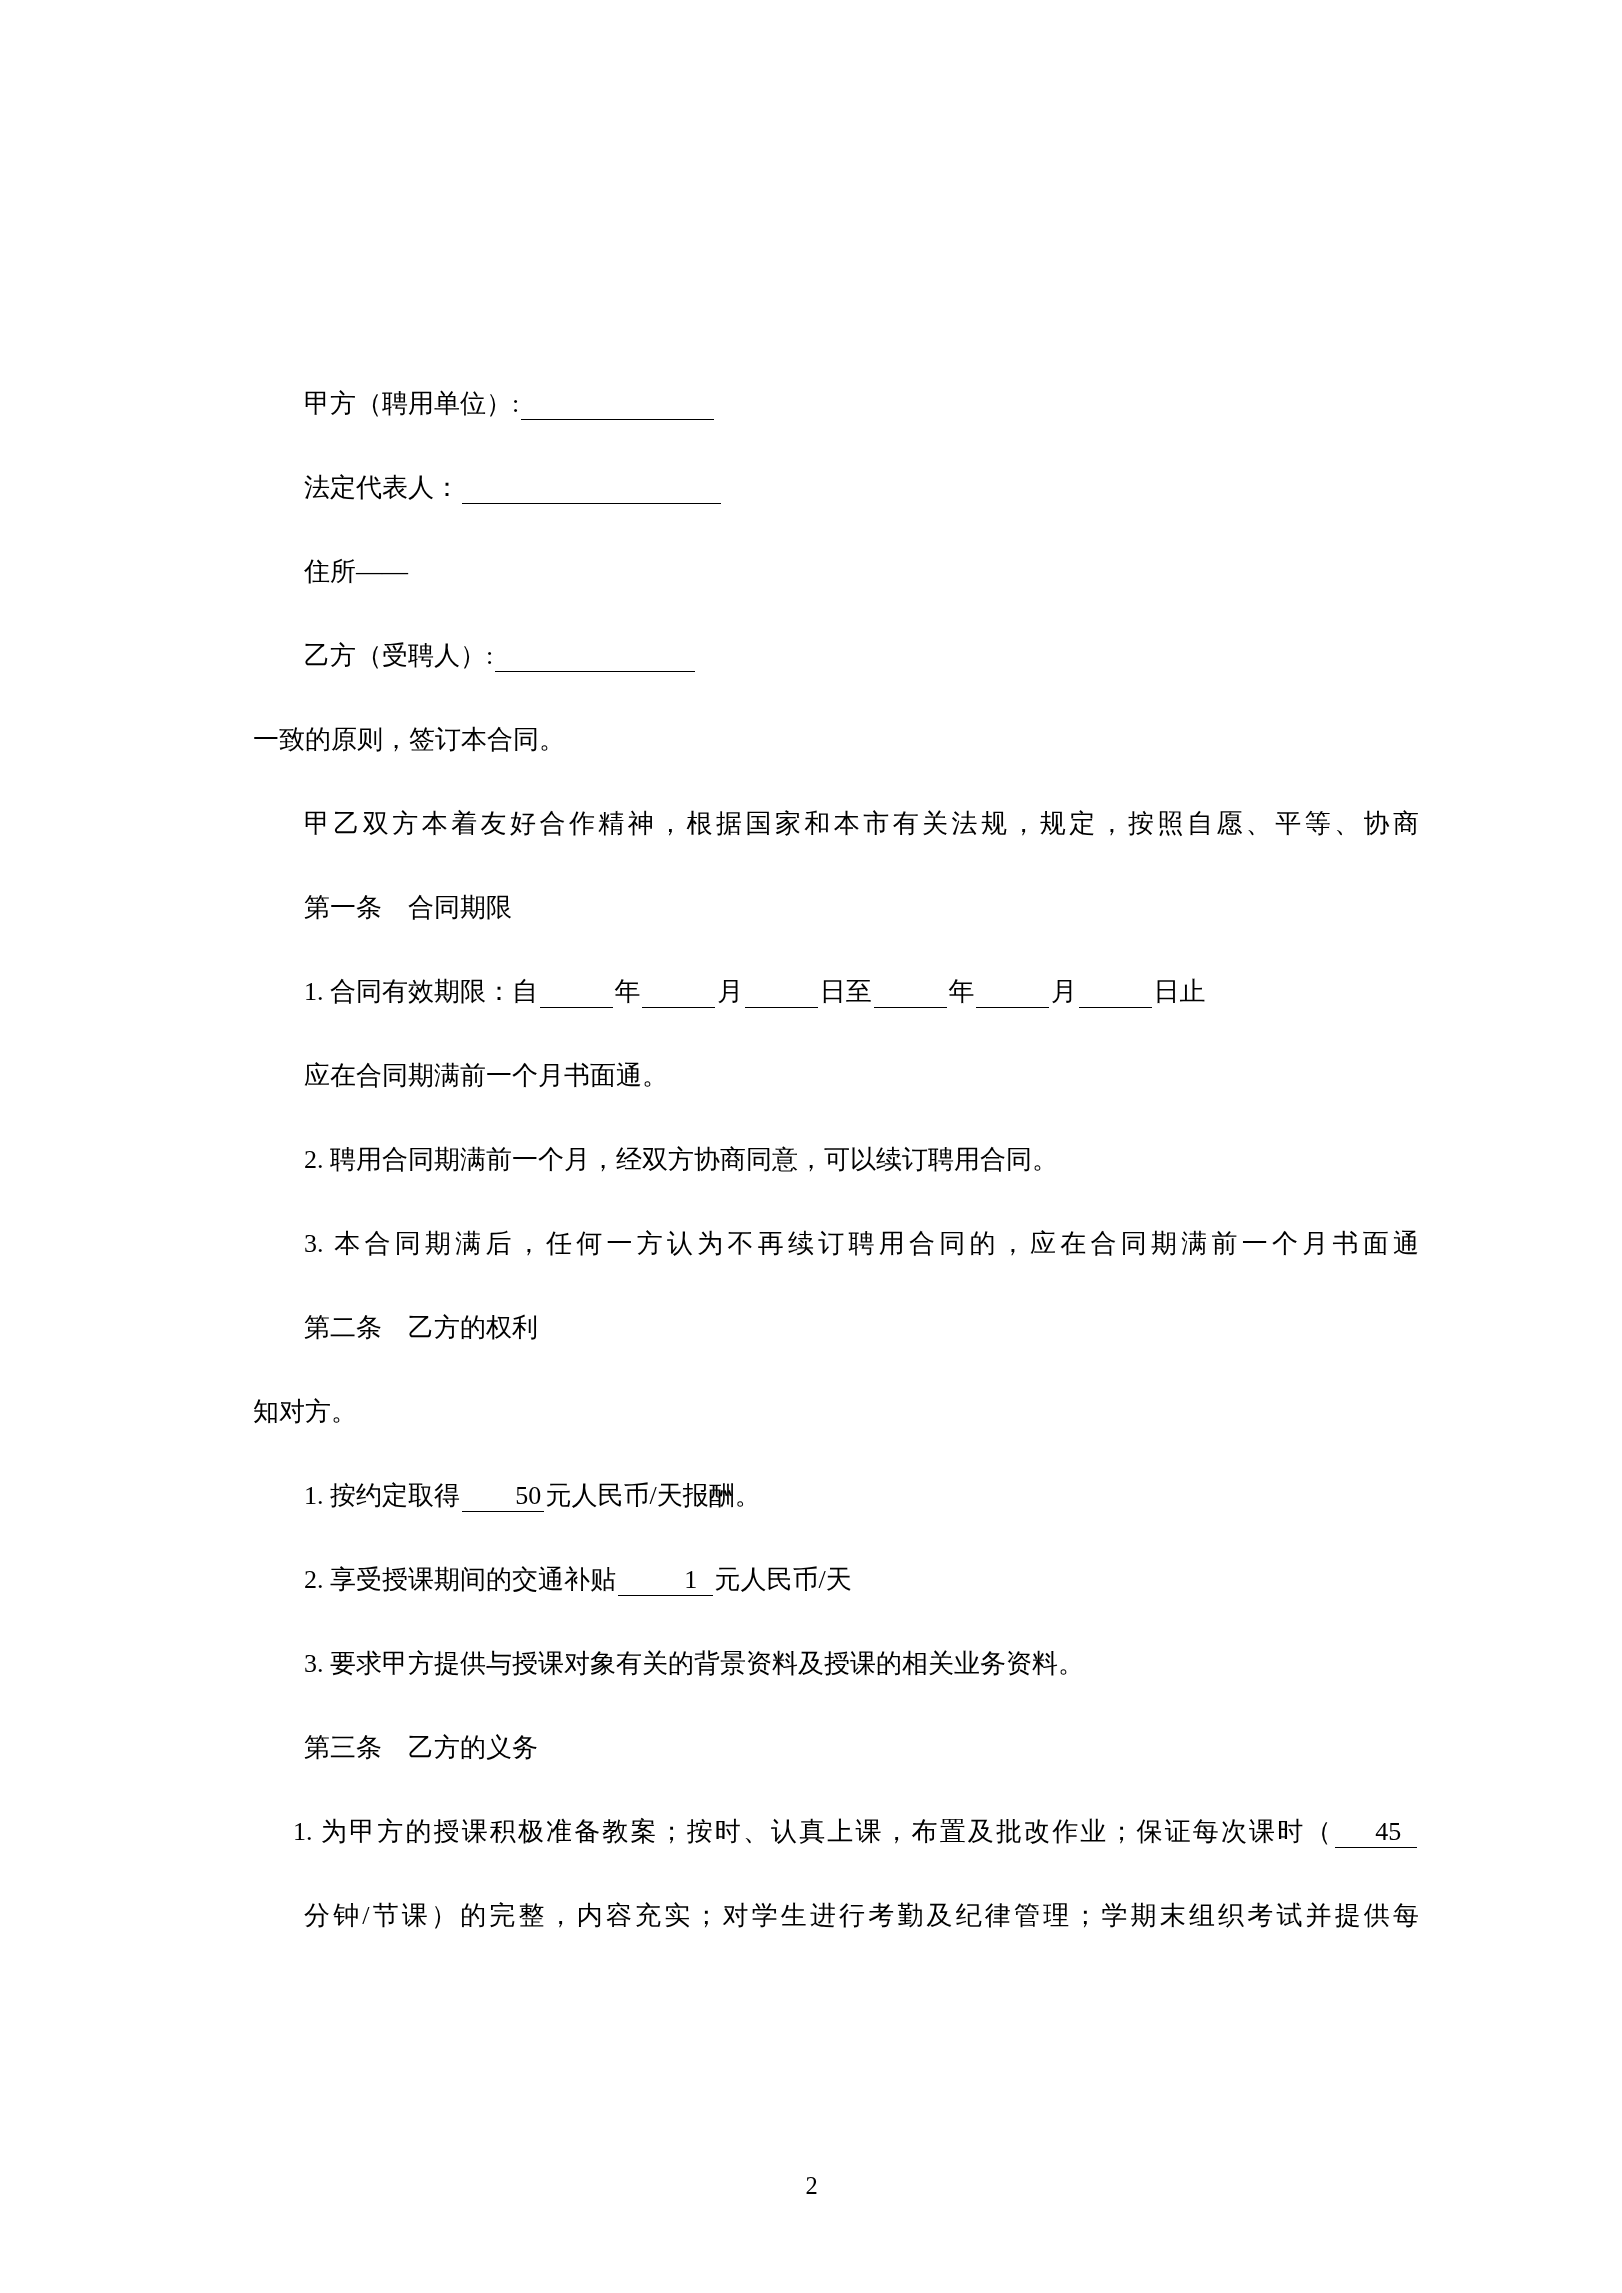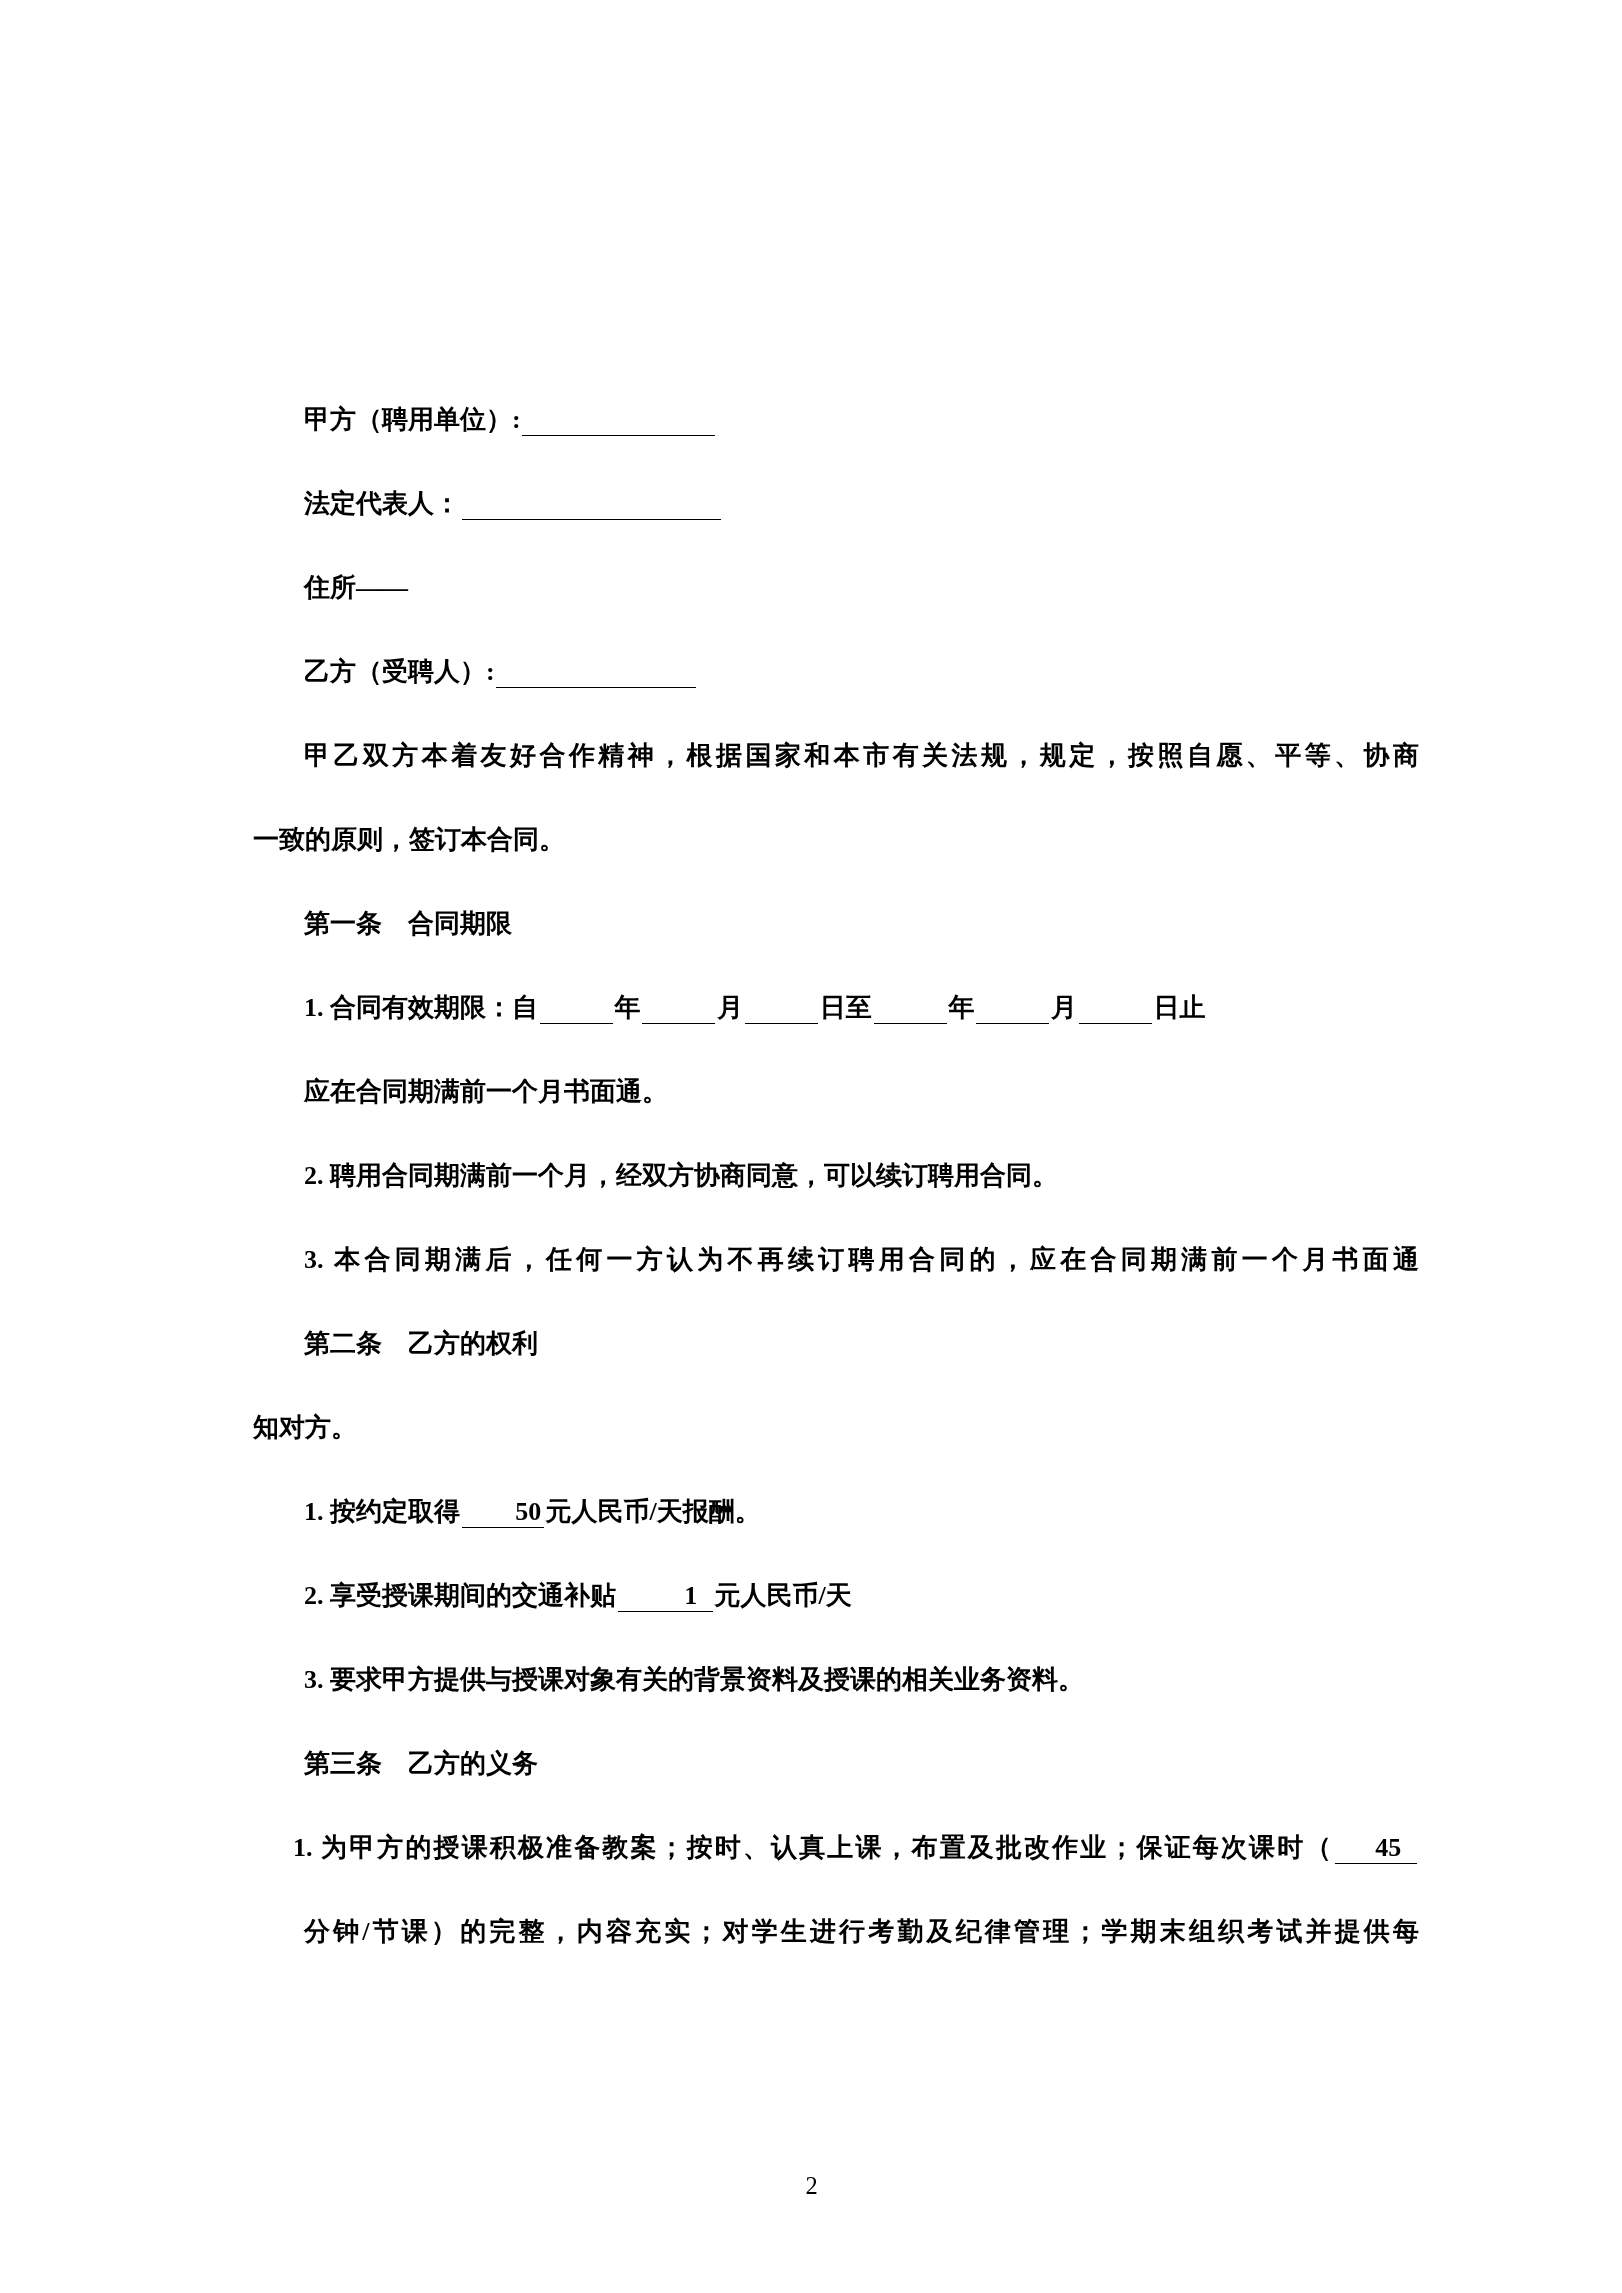--- a/index.html
+++ b/index.html
@@ -9,23 +9,22 @@
       height: 2294px;
       background: #ffffff;
       color: #000000;
       font-family: "Liberation Serif", "DejaVu Serif", serif;
       font-size: 26px;
       overflow: hidden;
     }
     .content {
       position: absolute;
       left: 253px;
-      top: 378px;
+      top: 362px;
       width: 1166px;
-      font-weight: bold;
     }
     .line {
       margin: 0;
       height: 84px;
       line-height: 84px;
     }
     .indent { text-indent: 51px; }
     .indent-sm { text-indent: 40px; }
     .fill { text-align: justify; text-align-last: justify; }
     .blank {
@@ -62,25 +61,25 @@
     </p>
 
     <p class="line indent">
       <span>住所——</span>
     </p>
 
     <p class="line indent">
       <span>乙方（受聘人）:</span><span class="blank" style="width:200px"></span>
     </p>
 
+    <p class="line">
+      <span>一致的原则，签订本合同。</span>
+    </p>
     <p class="line indent fill">
       <span>甲乙双方本着友好合作精神，根据国家和本市有关法规，规定，按照自愿、平等、协商</span>
-    </p>
-    <p class="line">
-      <span>一致的原则，签订本合同。</span>
     </p>
 
     <p class="line indent">
       <span>第一条　合同期限</span>
     </p>
 
     <p class="line indent">
       <span>1. 合同有效期限：自</span><span class="blank" style="width:73px"></span><span>年</span><span class="blank" style="width:73px"></span><span>月</span><span class="blank" style="width:73px"></span><span>日至</span><span class="blank" style="width:73px"></span><span>年</span><span class="blank" style="width:73px"></span><span>月</span><span class="blank" style="width:73px"></span><span>日止</span>
     </p>
 

